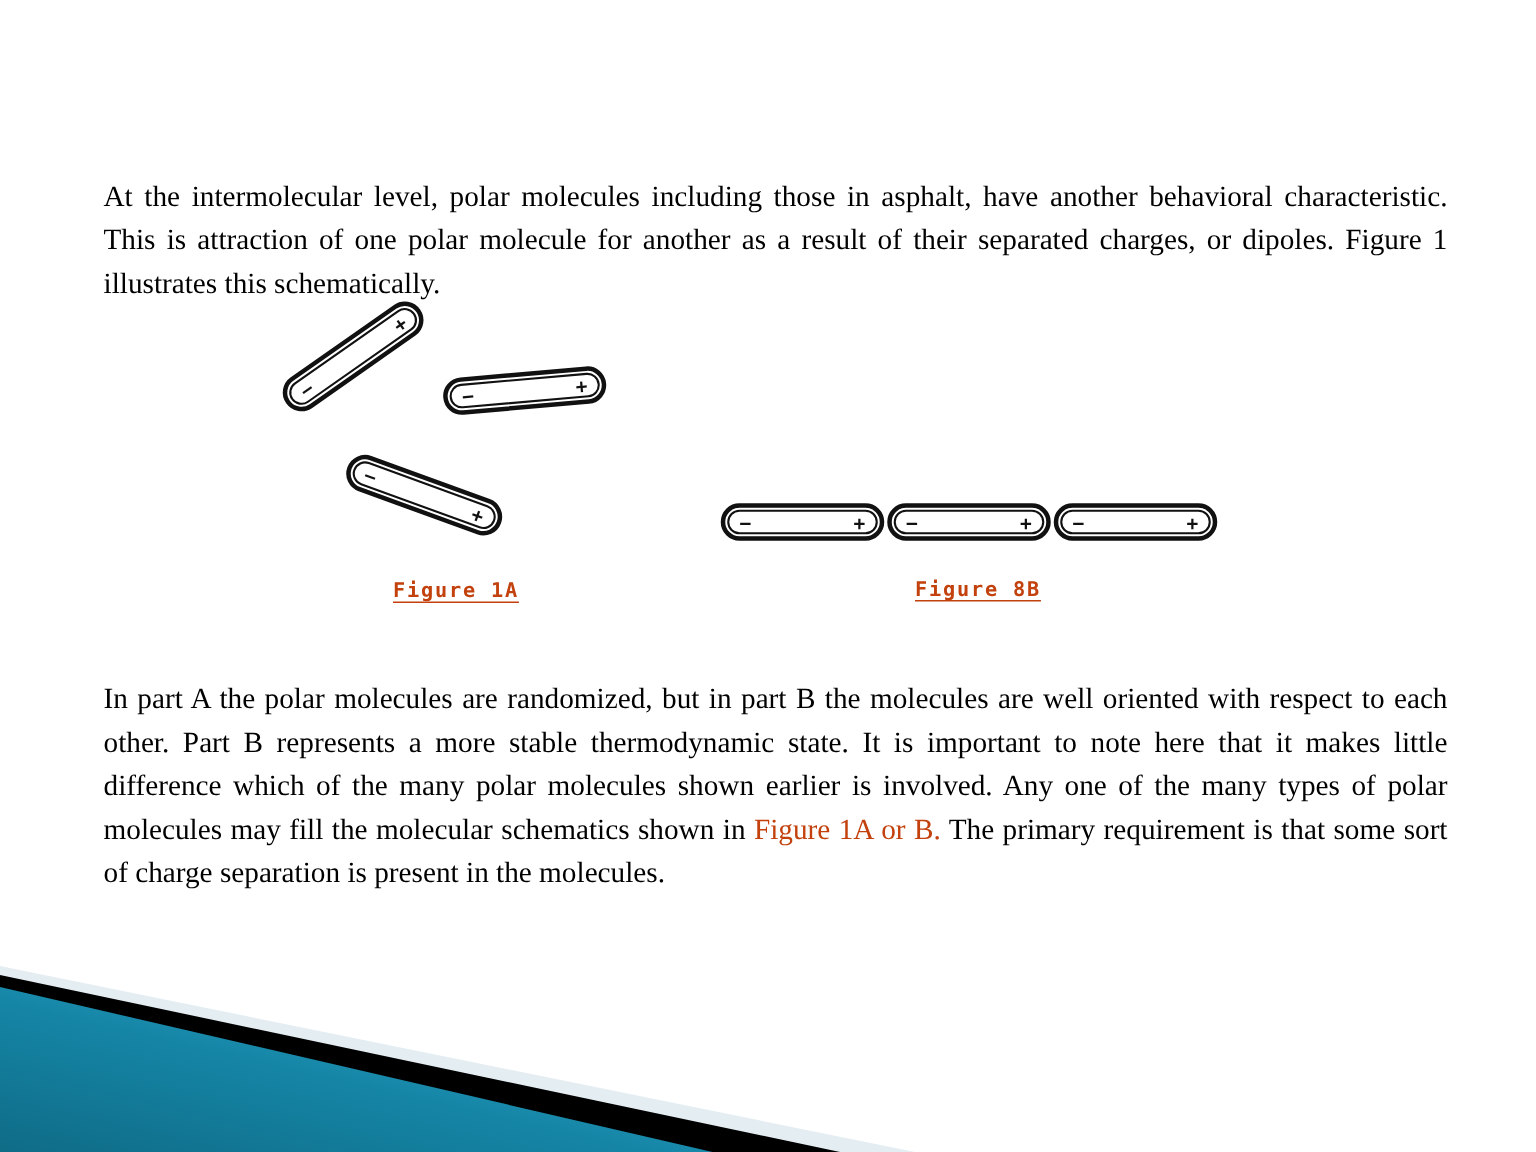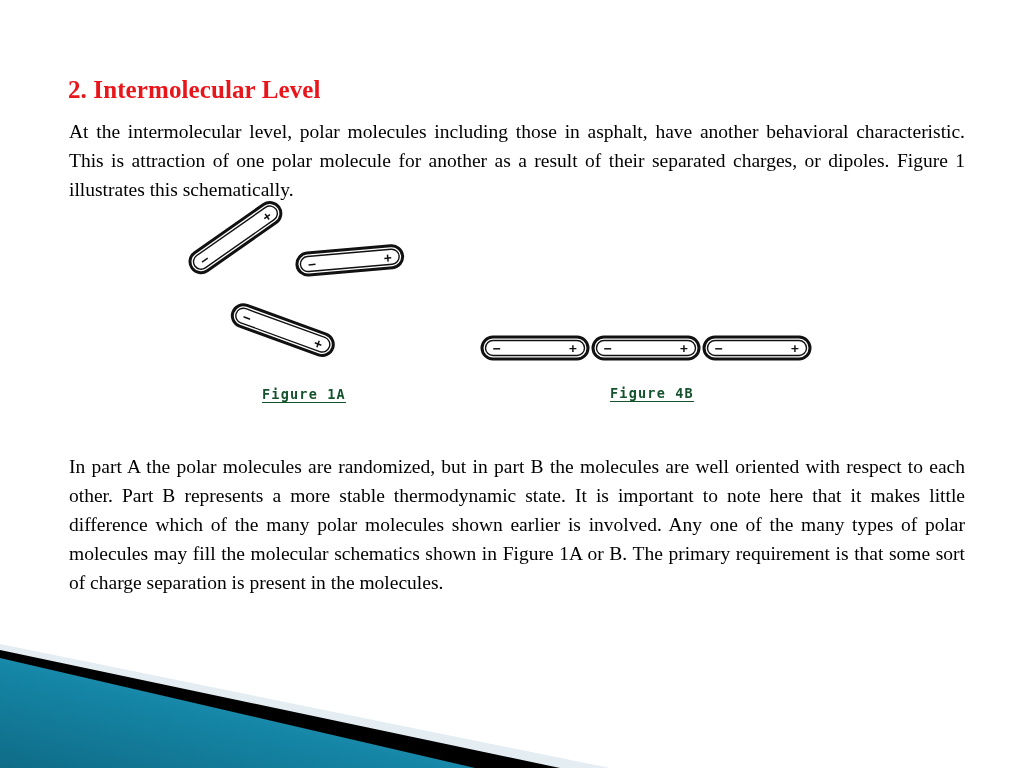--- a/index.html
+++ b/index.html
@@ -41,39 +41,39 @@
     width: 896px;
     font-family: "Liberation Serif", "DejaVu Serif", serif;
     font-size: 19.5px;
     line-height: 29px;
     color: #000000;
     text-align: justify;
     text-justify: inter-word;
   }
   .para.p1 { top: 117px; }
   .para.p2 { top: 452px; }
-  .para .redtext { color: #000000; }
+  .para .redtext { color: #c2410c; }
 
   
   .figure-area {
     position: absolute;
     left: 0;
     top: 0;
     width: 1024px;
     height: 768px;
     pointer-events: none;
   }
   .figure-area svg { display: block; }
 
   .fig-caption {
     position: absolute;
     font-family: "DejaVu Sans Mono", "Liberation Mono", monospace;
     font-size: 13.5px;
     font-weight: bold;
-    color: #14532d;
+    color: #c2410c;
     letter-spacing: 1.2px;
     text-decoration: underline;
     text-underline-offset: 3px;
     white-space: nowrap;
   }
   .fig-caption.a { left: 262px; top: 386px; }
   .fig-caption.b { left: 610px; top: 385px; }
 
   
   .corner-deco {
@@ -83,21 +83,20 @@
     width: 1024px;
     height: 140px;
   }
   .corner-deco svg { display: block; }
 </style>
 </head>
 <body>
 
 <div class="slide">
 
-  <div class="heading">2. Intermolecular Level</div>
 
   <div class="para p1">At the intermolecular level, polar molecules including those in asphalt, have another behavioral characteristic. This is attraction of one polar molecule for another as a result of their separated charges, or dipoles. Figure 1 illustrates this schematically.</div>
 
   <div class="figure-area">
     <svg width="1024" height="768" viewBox="0 0 1024 768" aria-hidden="true">
       <defs>
 
         <g id="capsule">
           <rect x="0" y="0" width="106" height="22" rx="11" ry="11" fill="#ffffff" stroke="#111111" stroke-width="3"></rect>
           <rect x="3.5" y="3.5" width="99" height="15" rx="7.5" ry="7.5" fill="none" stroke="#111111" stroke-width="1.4"></rect>
@@ -151,21 +150,21 @@
           <g font-family="DejaVu Sans Mono, Liberation Mono, monospace" font-size="13" font-weight="bold" fill="#111111" text-anchor="middle">
             <text x="15" y="16">−</text>
             <text x="91" y="16">+</text>
           </g>
         </g>
       </g>
     </svg>
   </div>
 
   <div class="fig-caption a">Figure 1A</div>
-  <div class="fig-caption b">Figure 4B</div>
+  <div class="fig-caption b">Figure 8B</div>
 
   <div class="para p2">
     <span>In part A the polar molecules are randomized, but in part B the molecules are well oriented with respect to each other. Part B represents a more stable thermodynamic state. It is important to note here that it makes little difference which of the many polar molecules shown earlier is involved. Any one of the many types of polar molecules may fill the molecular schematics shown in </span><span class="redtext">Figure 1A or B.</span><span> The primary requirement is that some sort of charge separation is present in the molecules.</span>
   </div>
 
   <div class="corner-deco">
     <svg width="1024" height="140" viewBox="0 0 1024 140" aria-hidden="true">
       <defs>
         <linearGradient id="tealgrad" x1="0" y1="1" x2="1" y2="0">
           <stop offset="0%" stop-color="#0f6c87"></stop>

